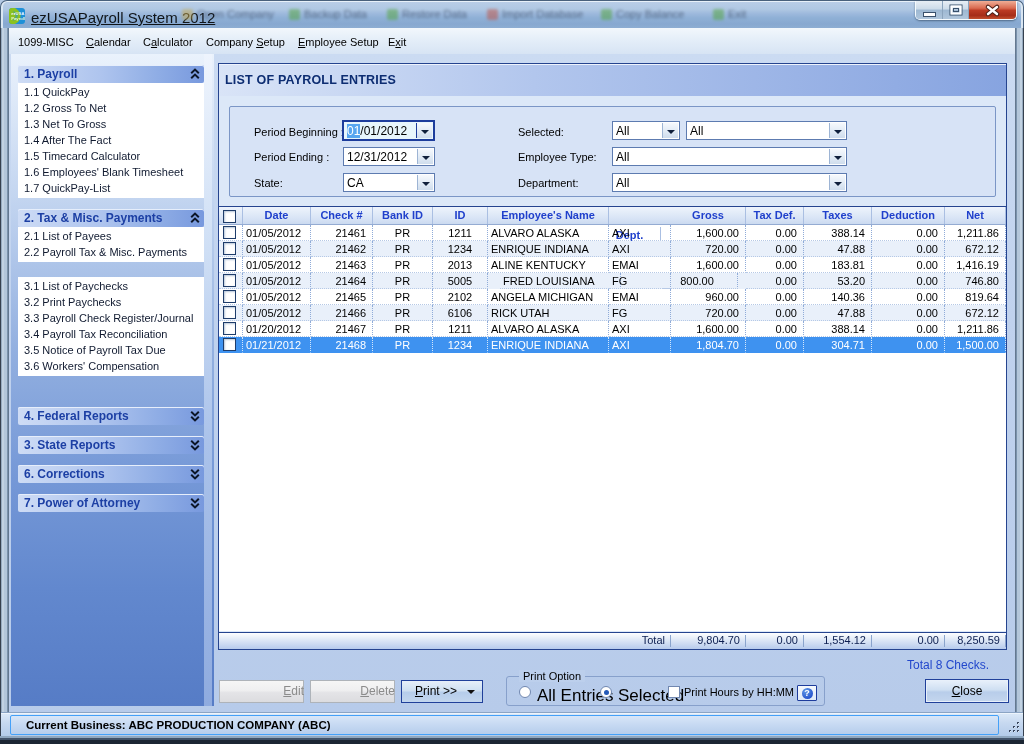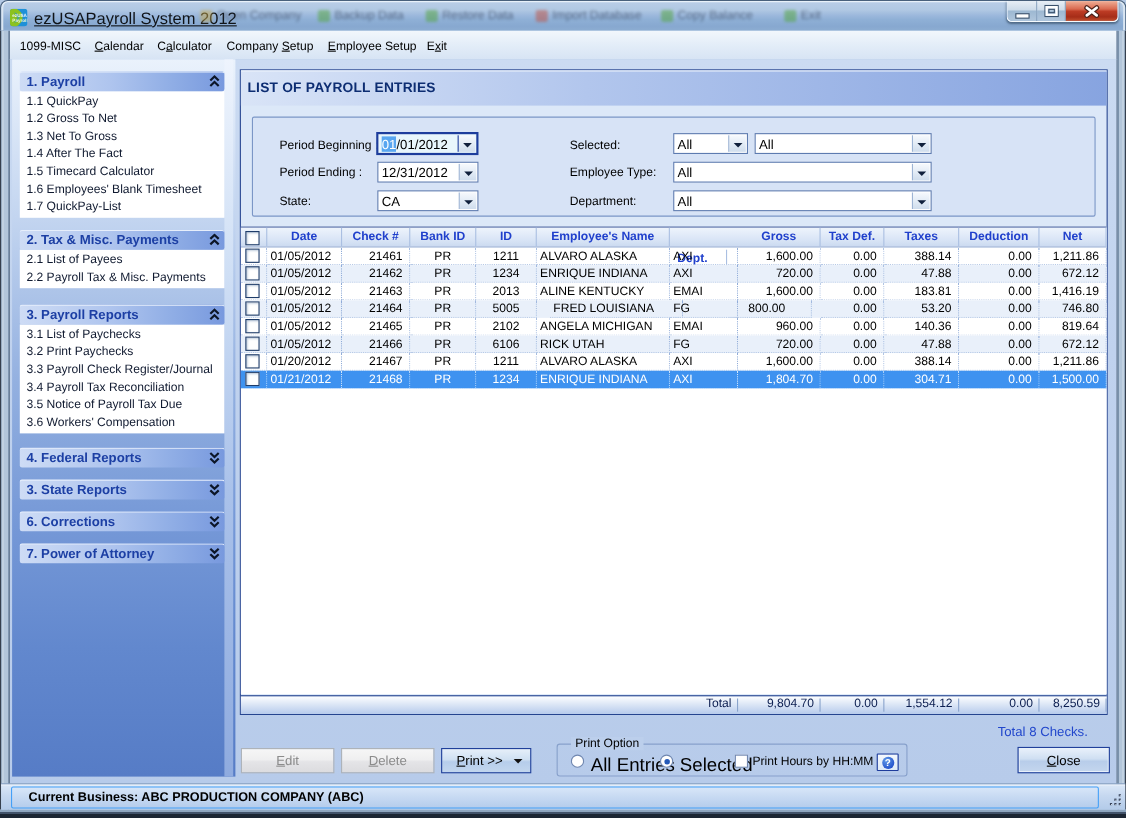--- a/index.html
+++ b/index.html
@@ -78,21 +78,21 @@
 .chk{position:absolute;left:4px;top:1px;width:13px;height:13px;background:#fff;border:1px solid #1e3c6a;box-shadow:inset 1px 1px 2px #b8c6d8;}
 
 #totband{position:absolute;left:0;top:568px;width:787px;height:17px;border-top:1px solid #25448f;
   background:linear-gradient(180deg,#fdfeff 0%,#dde7f6 45%,#b7cbec 100%);}
 .tot{position:absolute;top:1px;font-size:11px;color:#0c1e50;text-align:right;}
 .tsep{position:absolute;top:2px;width:1px;height:12px;background:#8aa4cc;}
 
 #totchecks{position:absolute;left:780px;top:604px;width:200px;text-align:right;color:#2247cc;font-size:12px;}
 .btn{position:absolute;top:626px;height:23px;text-align:center;font-size:12px;color:#000;}
 .btn-face{width:100%;height:100%;border:1px solid #aeb3b9;background:linear-gradient(180deg,#f6f6f6 0%,#efeff0 45%,#e4e4e7 55%,#dcdcdf 100%);}
-#btn-edit,#btn-delete{width:85px;}
+#btn-edit,#btn-delete{width:85px;text-align:right;}
 #btn-edit{left:210px;}
 #btn-delete{left:301px;}
 .btn .lab{position:absolute;left:0;right:0;top:4px;color:#8b8b8b;}
 .btn .lab u{text-decoration:underline;}
 #btn-print{left:392px;width:82px;}
 #btn-print .btn-face{border:1px solid #20409a;background:linear-gradient(180deg,#e6eff9 0%,#cfe0f2 45%,#b6cdeb 55%,#c2d6ee 100%);}
 #btn-print .lab{color:#000;left:-12px;}
 #btn-print .arr{position:absolute;right:8px;top:10px;border-left:4px solid transparent;border-right:4px solid transparent;border-top:4px solid #111;}
 #grpbox{position:absolute;left:497px;top:622px;width:319px;height:30px;border:1px solid #87a0cb;border-radius:3px;}
 #grpbox .glab{position:absolute;left:12px;top:-7px;background:#bccfec;padding:0 4px;font-size:11px;color:#000;}
@@ -204,29 +204,20 @@
               <path d="M1.2 10.2 L5 6.6 L8.8 10.2"></path>
             </g>
           </svg></div>
       </div>
     <div class="grp-b">
       <div class="it">2.1 List of Payees</div>
       <div class="it">2.2 Payroll Tax &amp; Misc. Payments</div>
     </div>
   </div>
   <div class="grp" style="top:223px;">
-    <div class="grp-h">
-        <span>3. Payroll Reports</span>
-        <div class="chev"><svg width="10" height="12" viewBox="0 0 10 12">
-            <g fill="none" stroke="#0c1628" stroke-width="2">
-              <path d="M1.2 5.2 L5 1.6 L8.8 5.2"></path>
-              <path d="M1.2 10.2 L5 6.6 L8.8 10.2"></path>
-            </g>
-          </svg></div>
-      </div>
     <div class="grp-b">
       <div class="it">3.1 List of Paychecks</div>
       <div class="it">3.2 Print Paychecks</div>
       <div class="it">3.3 Payroll Check Register/Journal</div>
       <div class="it">3.4 Payroll Tax Reconciliation</div>
       <div class="it">3.5 Notice of Payroll Tax Due</div>
       <div class="it">3.6 Workers' Compensation</div>
     </div>
   </div>
   <div class="grp" style="top:353px;">

